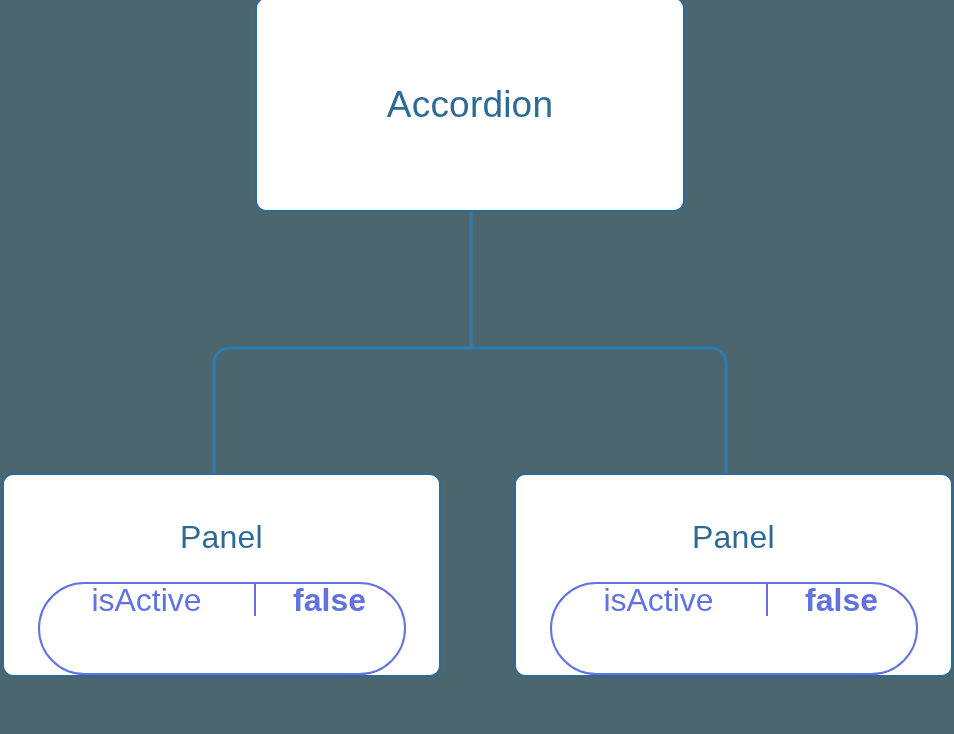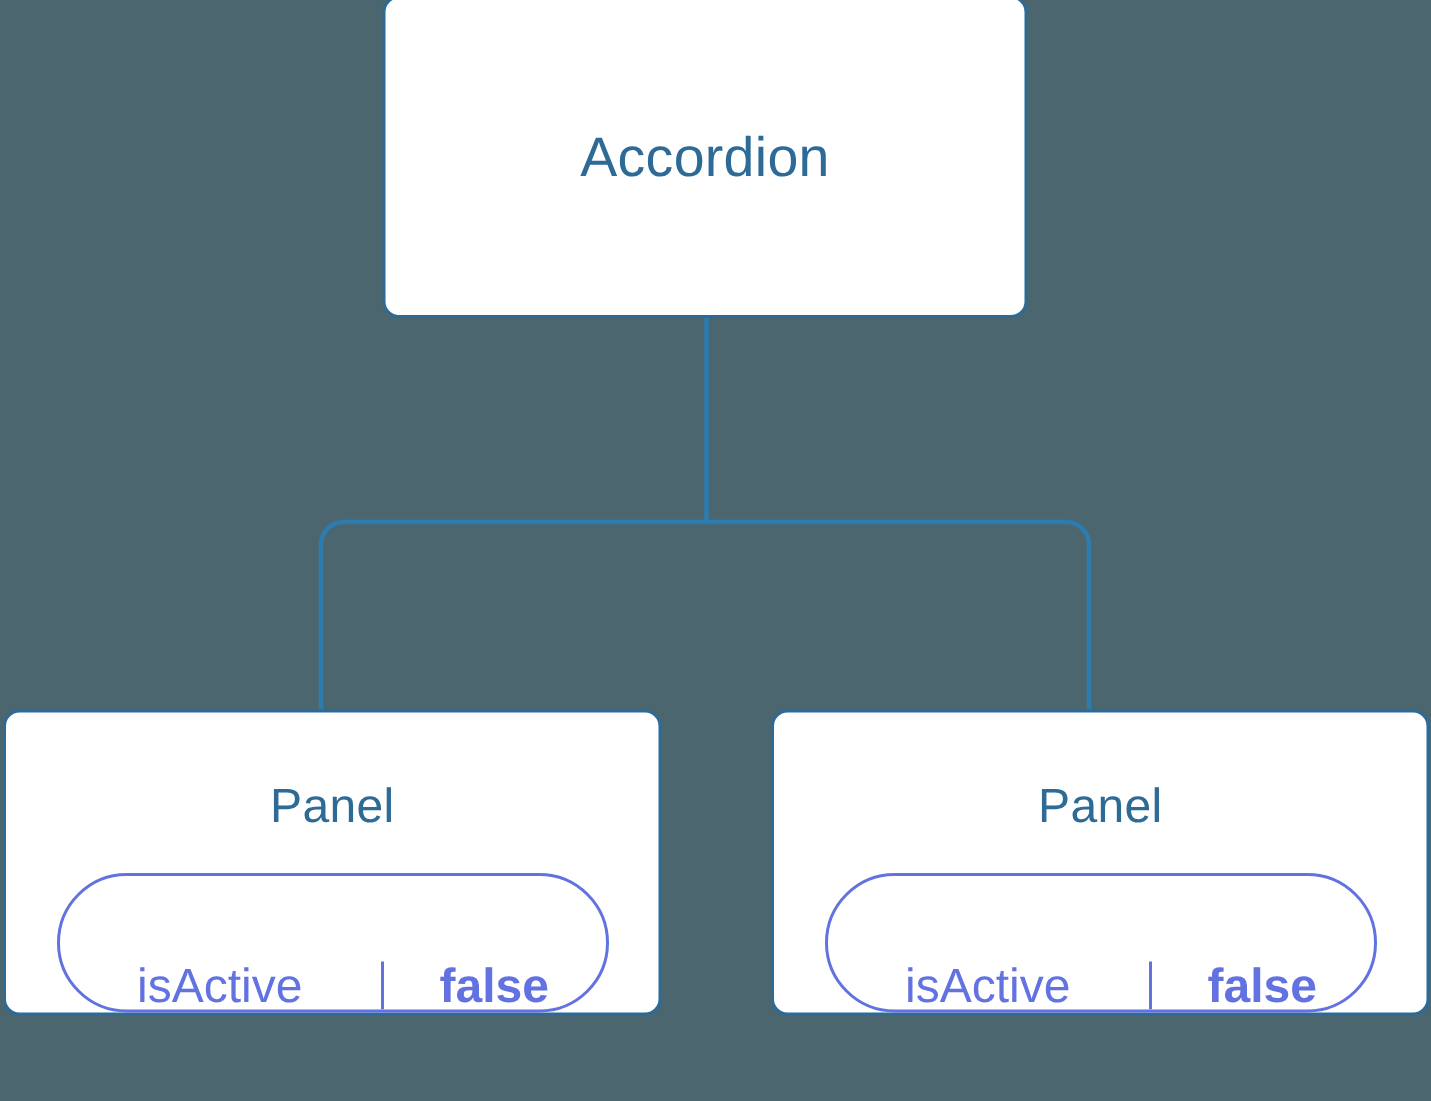--- a/index.html
+++ b/index.html
@@ -75,21 +75,21 @@
 
   
   .prop-pill {
     margin-top: 29px;
     width: 368px;
     height: 102px;
     border: 2px solid #6272e0;
     border-radius: 51px;
     box-sizing: border-box;
     display: flex;
-    align-items: flex-end;
+    align-items: flex-start;
     overflow: hidden;
   }
   .prop-key, .prop-val {
     display: flex;
     align-items: center;
     justify-content: center;
     color: #6272e0;
     font-size: 32px;
     line-height: 1;
     white-space: nowrap;

